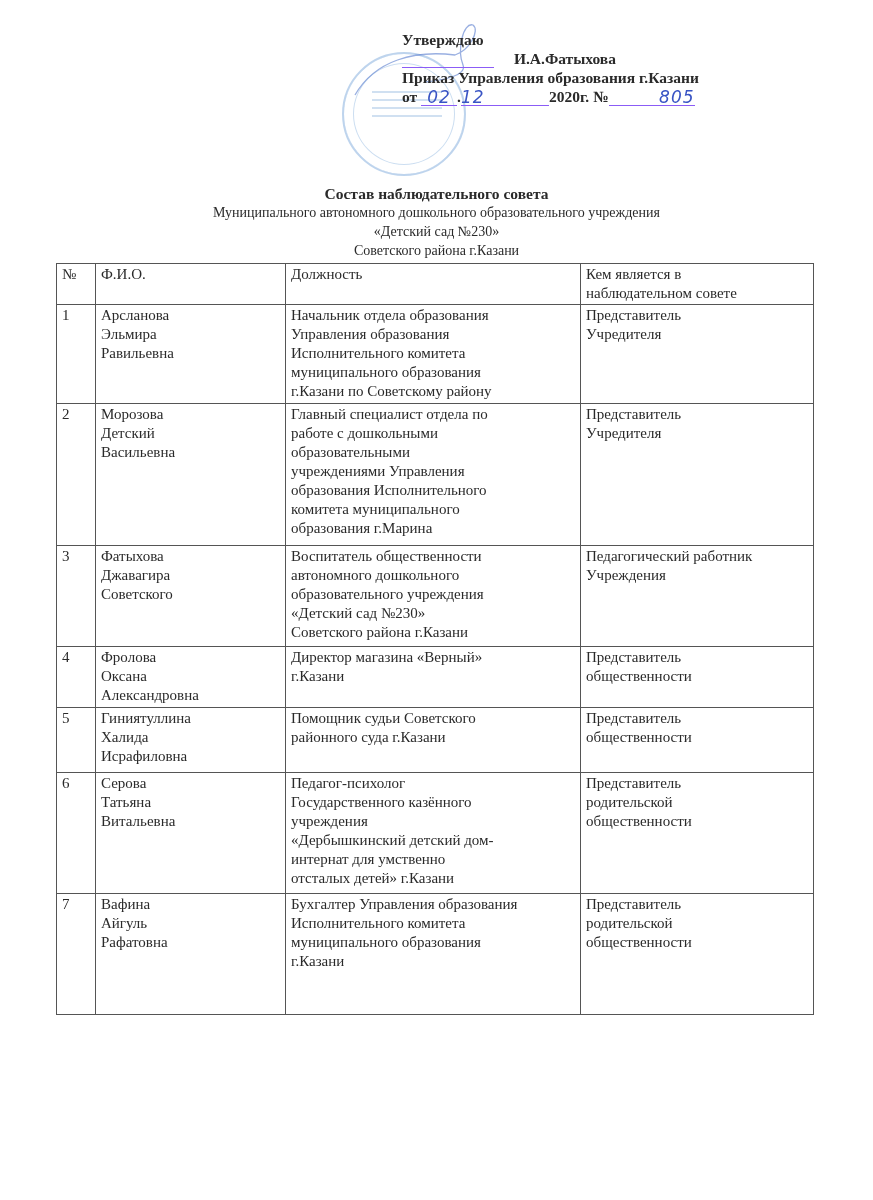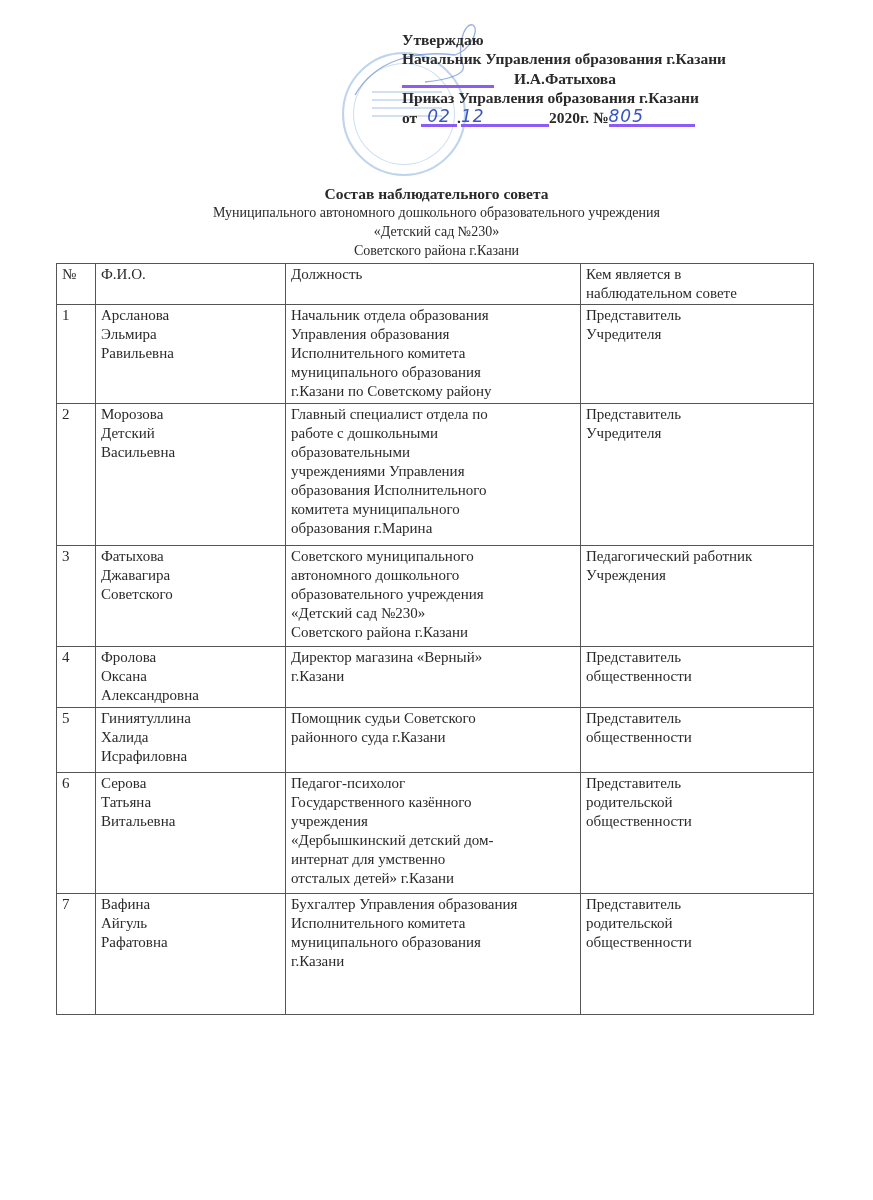--- a/index.html
+++ b/index.html
@@ -8,21 +8,21 @@
 
   .stamp { position: absolute; left: 342px; top: 52px; width: 120px; height: 120px;
            border-radius: 50%; border: 2px solid rgba(110,160,215,0.45);
            box-shadow: inset 0 0 0 9px rgba(255,255,255,1), inset 0 0 0 10px rgba(110,160,215,0.35); }
   .stamp-inner { position: absolute; left: 372px; top: 85px; width: 70px; height: 50px; }
   .stamp-inner div { height: 2px; background: rgba(120,165,215,0.35); margin: 6px 0; }
   .sig { position: absolute; left: 345px; top: 20px; width: 160px; height: 90px; pointer-events: none; }
 
   .approve { position: absolute; left: 402px; top: 30px; font-weight: bold; font-size: 15.5px; line-height: 19px; color: #2a2a2a; }
   .approve .line { white-space: nowrap; }
-  .blank { display: inline-block; border-bottom: 3px solid #8b5cf6; vertical-align: bottom; height: 17px; }
+  .blank { display: inline-block; border-bottom: 1px solid #8b5cf6; vertical-align: bottom; height: 17px; }
   .hand { font-family: "DejaVu Sans", sans-serif; font-weight: normal; color: #3954c4; font-style: italic; font-size: 17px; letter-spacing: 1px; }
 
   .title { position: absolute; left: 0; width: 873px; top: 184px; text-align: center; }
   .title .t1 { font-weight: bold; font-size: 15.5px; line-height: 19px; }
   .title .t2 { font-size: 14px; line-height: 19px; }
 
   table.council { position: absolute; left: 56px; top: 263px; width: 757px; border-collapse: collapse; table-layout: fixed; font-size: 15px; line-height: 19px; }
   table.council th, table.council td { border: 1.2px solid #555; vertical-align: top; padding: 1px 4px 0 5px; font-weight: normal; }
   table.council th { text-align: left; }
   table.council th.first { text-align: left; }
@@ -37,29 +37,28 @@
     <div></div>
     <div></div>
     <div></div>
   </div>
 <svg class="sig" viewBox="0 0 160 90">
   <path d="M10 75 C 30 40, 70 30, 110 35 C 125 30, 135 10, 128 5 C 118 2, 112 30, 118 45 C 122 55, 100 60, 80 62" fill="none" stroke="rgba(70,110,200,0.55)" stroke-width="1.3"></path>
 </svg>
 
 <div class="approve">
   <div class="line">Утверждаю</div>
-  <div class="line">Начальник Управления образования г.Казани</div>
   <div class="line">
     <span class="blank" style="width:92px"></span>
     <span style="margin-left:16px">И.А.Фатыхова</span>
   </div>
   <div class="line">Приказ Управления образования г.Казани</div>
   <div class="line">
     <span>от</span>
-    <span class="blank" style="width:36px;text-align:center"><span class="hand">02</span></span><span>.</span><span class="blank" style="width:88px;text-align:left"><span class="hand">12</span></span><span>2020г. №</span><span class="blank" style="width:86px;text-align:left"><span class="hand">805</span></span>
+    <span class="blank" style="width:36px;text-align:center"><span class="hand">02</span></span><span>.</span><span class="blank" style="width:88px;text-align:left"><span class="hand">12</span></span><span>2020г. №</span><span class="blank" style="width:86px;text-align:right"><span class="hand">805</span></span>
   </div>
 </div>
 
 <div class="title">
   <div class="t1">Состав наблюдательного совета</div>
   <div class="t2">Муниципального автономного дошкольного образовательного учреждения</div>
   <div class="t2">«Детский сад №230»</div>
   <div class="t2">Советского района г.Казани</div>
 </div>
 
@@ -123,21 +122,21 @@
         </td>
       </tr>
       <tr style="height: 101px;">
         <td>3</td>
         <td>
           <span class="cell-line">Фатыхова</span>
           <span class="cell-line">Джавагира</span>
           <span class="cell-line">Советского</span>
         </td>
         <td>
-          <span class="cell-line">Советского муниципального</span>
+          <span class="cell-line">Воспитатель общественности</span>
           <span class="cell-line">автономного дошкольного</span>
           <span class="cell-line">образовательного учреждения</span>
           <span class="cell-line">«Детский сад №230»</span>
           <span class="cell-line">Советского района г.Казани</span>
         </td>
         <td>
           <span class="cell-line">Педагогический работник</span>
           <span class="cell-line">Учреждения</span>
         </td>
       </tr>

